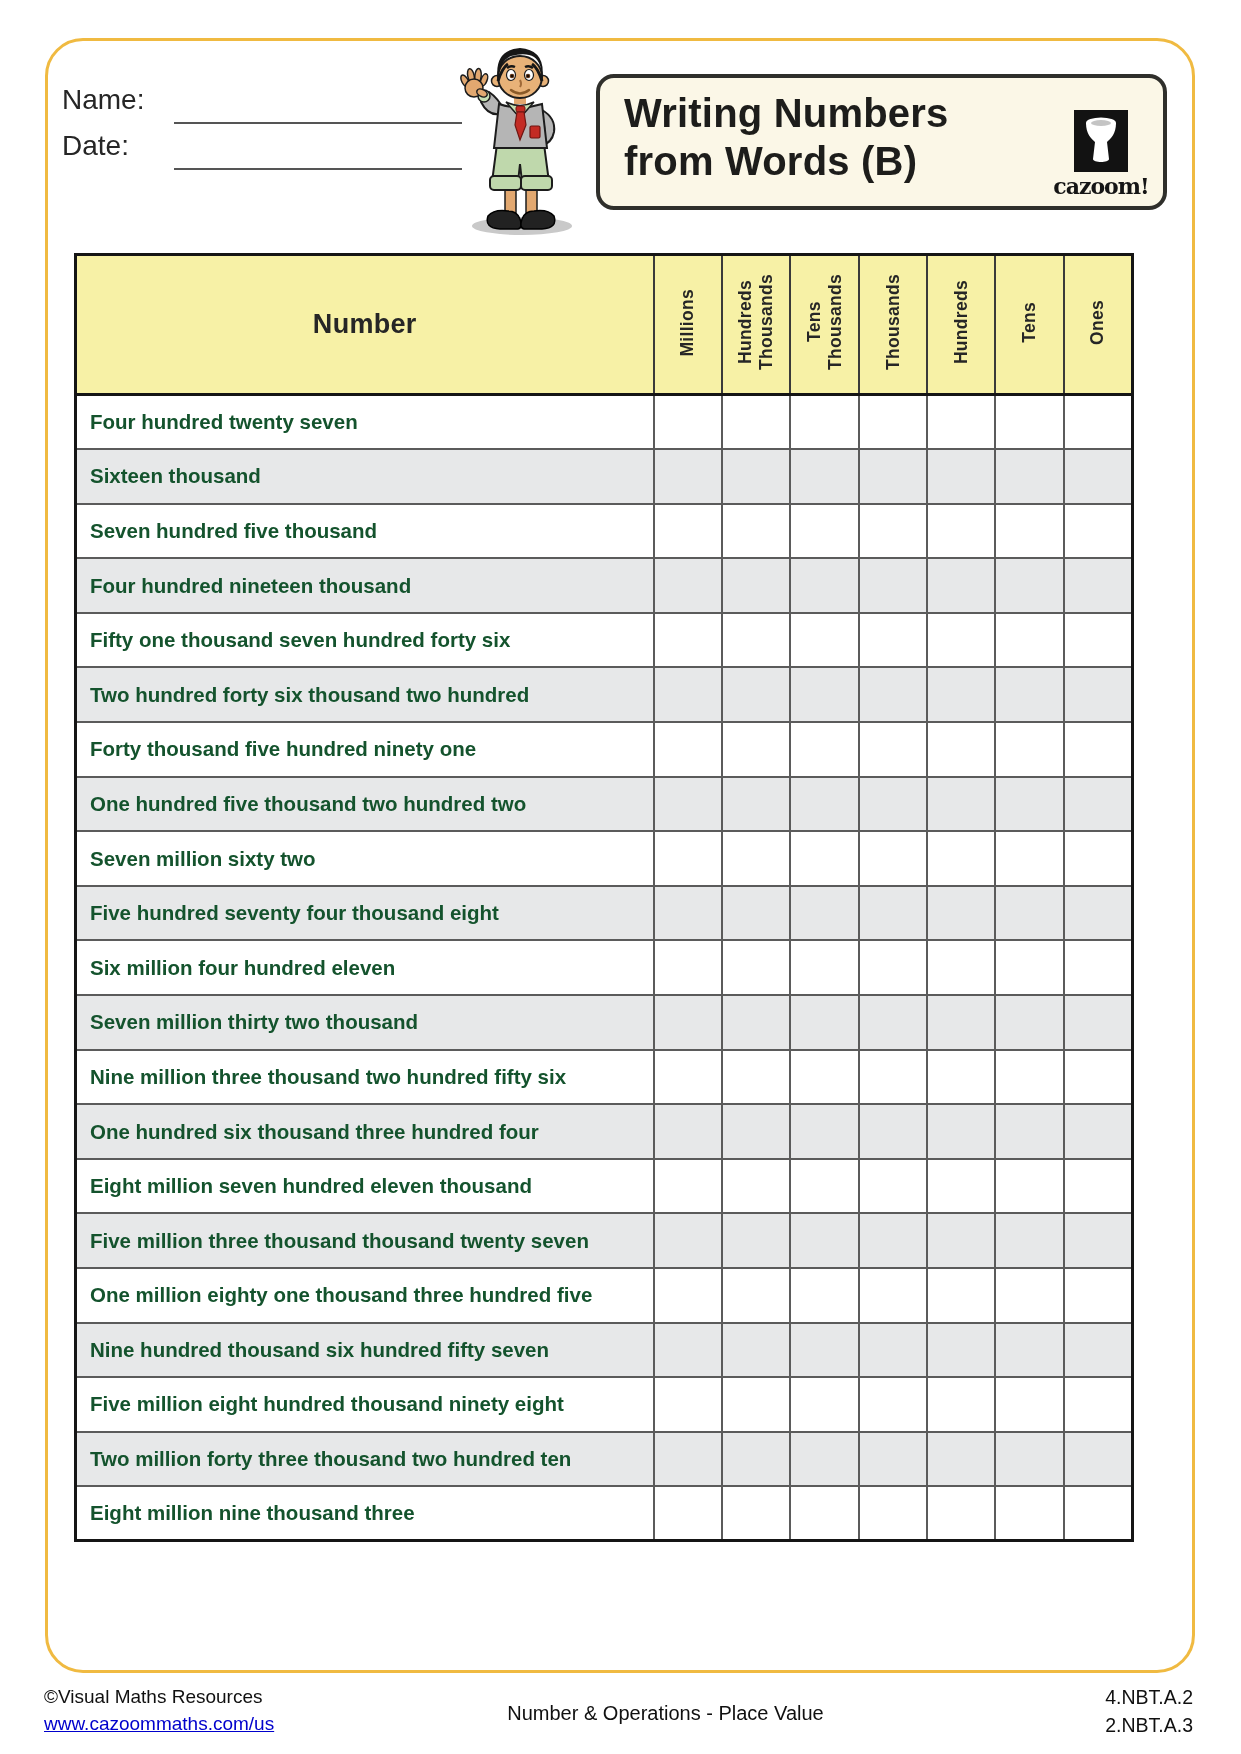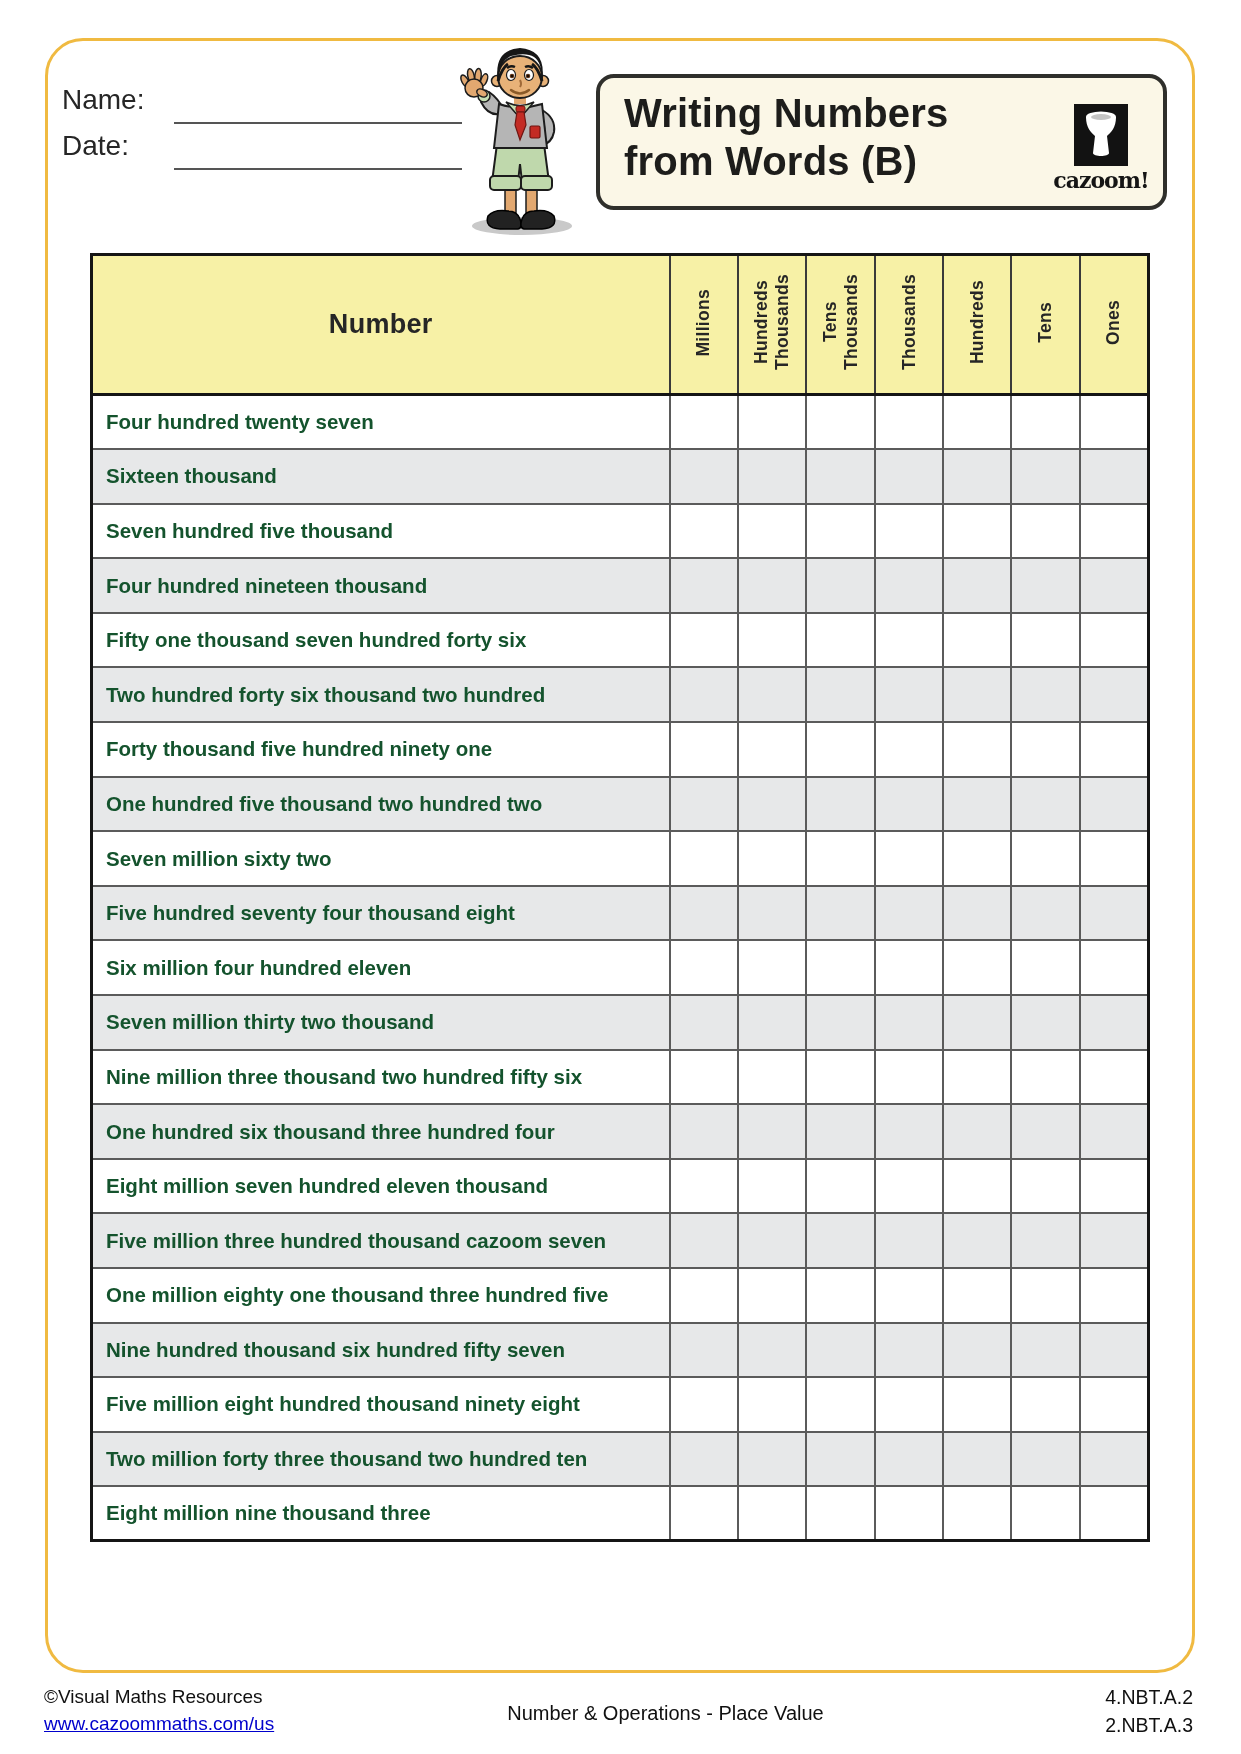--- a/index.html
+++ b/index.html
@@ -24,26 +24,26 @@
   .mascot { position:absolute; left:448px; top:44px; width:140px; height:196px; }
   
   .title-box {
     position:absolute; left:596px; top:74px; width:571px; height:136px;
     background:#FBF7E7; border:4px solid #2F2F2B; border-radius:18px;
   }
   .title-text {
     position:absolute; left:24px; top:11px; font-size:40px; font-weight:bold;
     letter-spacing:.2px; line-height:1.2; color:#1D1D1B; white-space:pre-line;
   }
-  .logo { position:absolute; right:10px; top:26px; width:104px; display:flex; flex-direction:column; align-items:center; }
+  .logo { position:absolute; right:10px; top:32px; width:104px; display:flex; flex-direction:column; align-items:center; }
   .logo-square { width:54px; height:62px; background:#121212; display:flex; align-items:center; justify-content:center; }
   .logo-word { font-family:"DejaVu Serif", serif; font-weight:bold; font-size:22px; color:#151515; margin-top:1px; letter-spacing:-1px; }
   
   table.worksheet {
-    position:absolute; left:90px; top:253px; width:1057px;
+    position:absolute; left:74px; top:253px; width:1057px;
     border-collapse:collapse; table-layout:fixed;
     border:3px solid #151515;
     padding-left:7px;
   }
   .worksheet th, .worksheet td { border:2px solid #4E4E4E; }
   .worksheet thead th {
     background:#F7F1A6; border-color:#3A3A3A; border-bottom:3px solid #151515;
     vertical-align:middle; text-align:center;
   }
   .worksheet thead tr { height:140px; }
@@ -307,21 +307,21 @@
           <th>Eight million seven hundred eleven thousand</th>
           <td></td>
           <td></td>
           <td></td>
           <td></td>
           <td></td>
           <td></td>
           <td></td>
         </tr>
         <tr>
-          <th>Five million three hundred thousand cazoom seven</th>
+          <th>Five million three thousand thousand twenty seven</th>
           <td></td>
           <td></td>
           <td></td>
           <td></td>
           <td></td>
           <td></td>
           <td></td>
         </tr>
         <tr>
           <th>One million eighty one thousand three hundred five</th>

